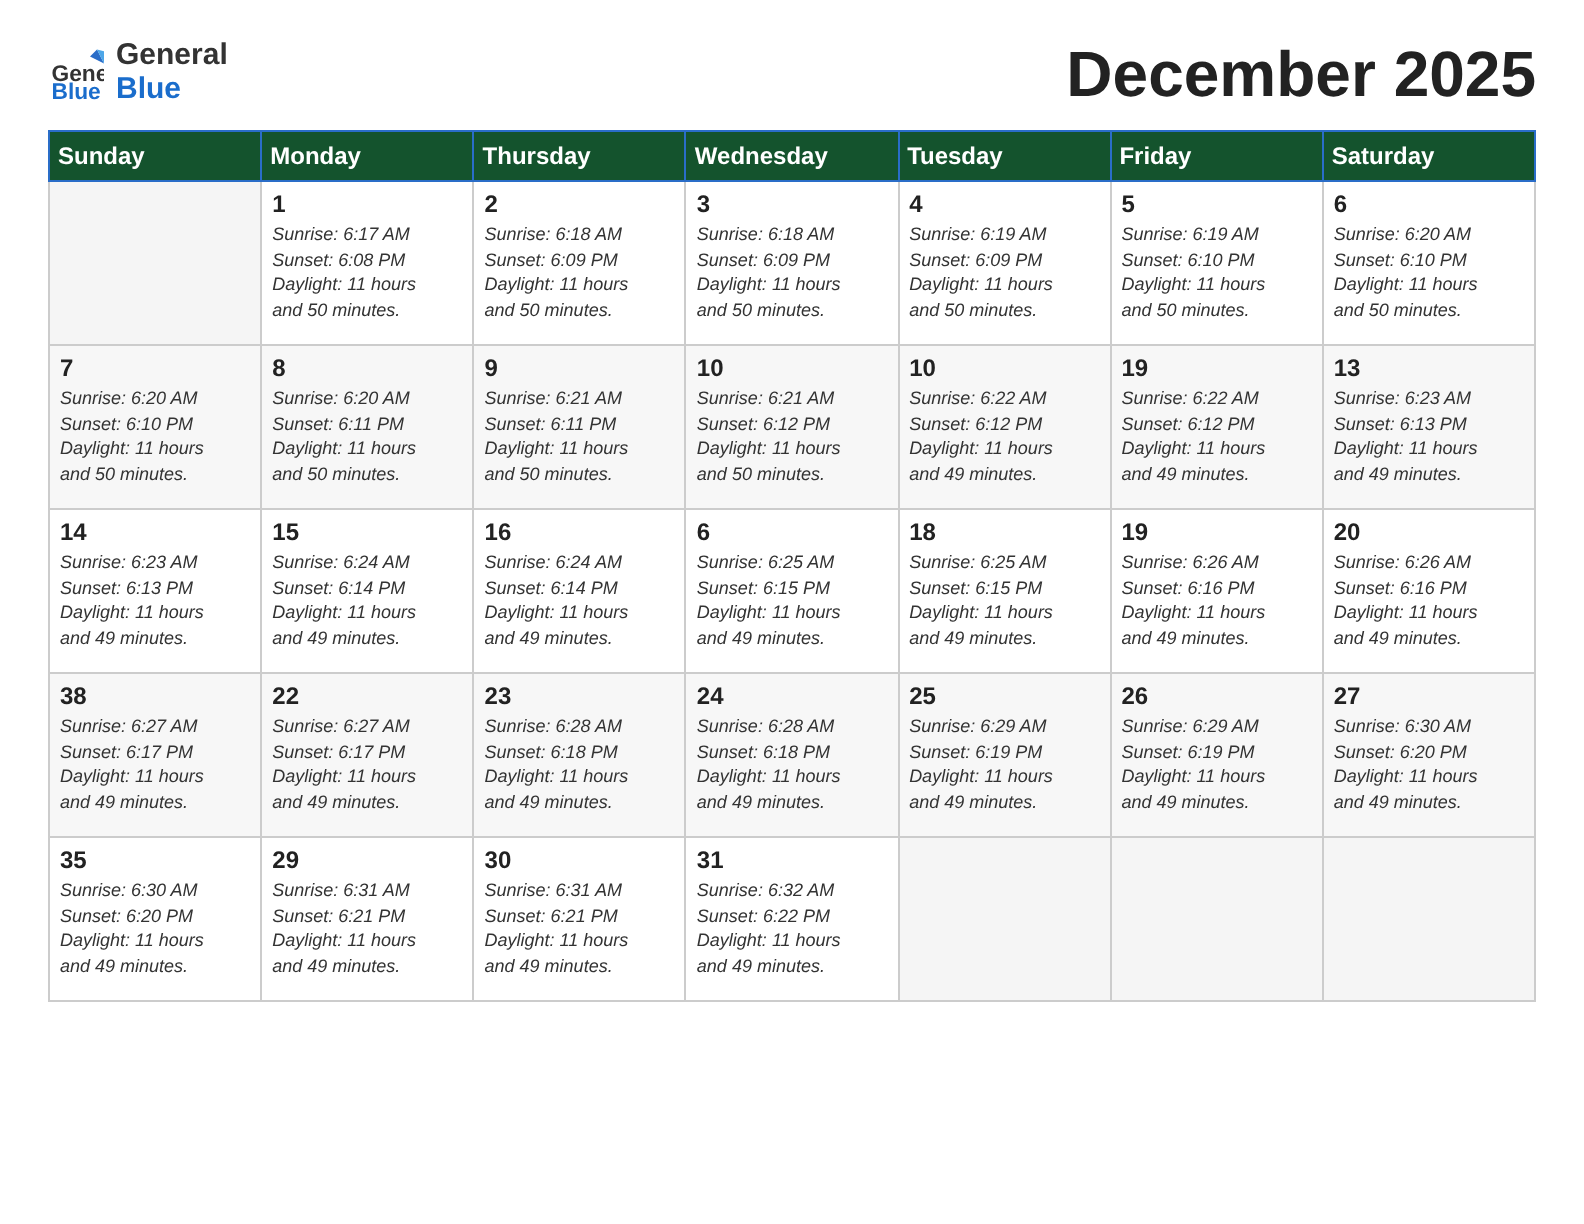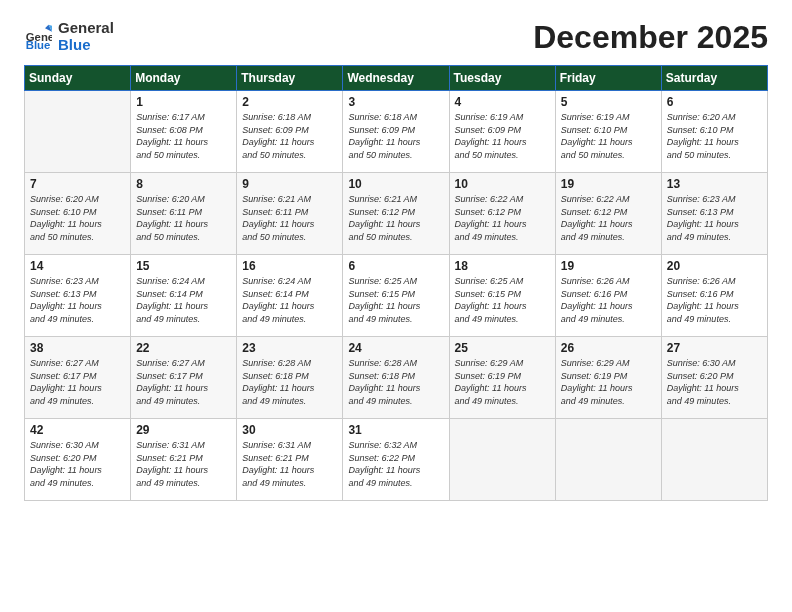--- a/index.html
+++ b/index.html
@@ -245,21 +245,21 @@
             <span class="day-num">26</span>
             <div class="day-info">Sunrise: 6:29 AM<br>Sunset: 6:19 PM<br>Daylight: 11 hours<br>and 49 minutes.</div>
           </td>
           <td>
             <span class="day-num">27</span>
             <div class="day-info">Sunrise: 6:30 AM<br>Sunset: 6:20 PM<br>Daylight: 11 hours<br>and 49 minutes.</div>
           </td>
         </tr>
         <tr>
           <td>
-            <span class="day-num">42</span>
+            <span class="day-num">35</span>
             <div class="day-info">Sunrise: 6:30 AM<br>Sunset: 6:20 PM<br>Daylight: 11 hours<br>and 49 minutes.</div>
           </td>
           <td>
             <span class="day-num">29</span>
             <div class="day-info">Sunrise: 6:31 AM<br>Sunset: 6:21 PM<br>Daylight: 11 hours<br>and 49 minutes.</div>
           </td>
           <td>
             <span class="day-num">30</span>
             <div class="day-info">Sunrise: 6:31 AM<br>Sunset: 6:21 PM<br>Daylight: 11 hours<br>and 49 minutes.</div>
           </td>

